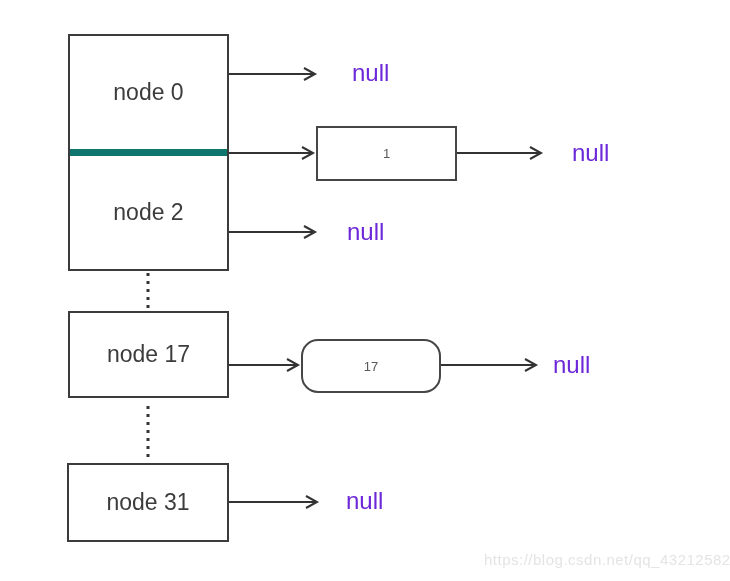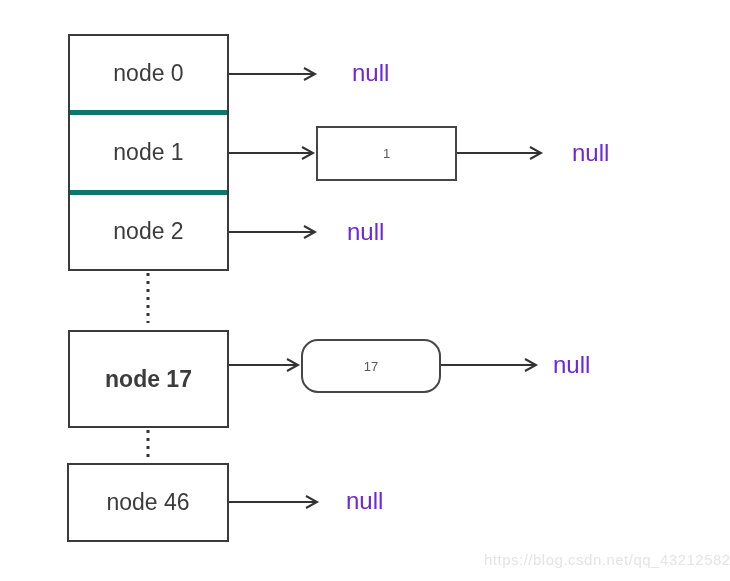--- a/index.html
+++ b/index.html
@@ -14,26 +14,26 @@
   .box{
     position:absolute;box-sizing:border-box;
     border:2px solid #3b3b3b;background:#ffffff;
   }
   .bucket-array{
     left:68px;top:34px;width:161px;height:237px;
     display:flex;flex-direction:column;
   }
   .cell{
     flex:1;display:flex;align-items:center;justify-content:center;
-    border-bottom:5px solid #0f766e;
+    border-bottom:7px solid #0f766e;
   }
   .cell:last-child{border-bottom:none;}
   .node-label{font-size:23px;color:#3c3c3c;}
   .nodebox{display:flex;align-items:center;justify-content:center;}
-  .nb17{left:68px;top:330px;width:161px;height:98px;font-weight:bold;}
+  .nb17{left:68px;top:311px;width:161px;height:87px;}
   .nb31{left:67px;top:463px;width:162px;height:79px;}
   .entrybox{
     position:absolute;box-sizing:border-box;
     border:2px solid #464646;background:#ffffff;
     display:flex;align-items:center;justify-content:center;
     font-size:13px;color:#595959;
   }
   .e1{left:316px;top:126px;width:141px;height:55px;}
   .e17{left:301px;top:339px;width:140px;height:54px;border-radius:17px;}
   .null-label{
@@ -71,33 +71,30 @@
     <path d="M229,502 L317,502" fill="none" stroke="#333333" stroke-width="2" marker-end="url(#arrowhead)"></path>
     <line x1="148" y1="273" x2="148" y2="323" stroke="#333333" stroke-width="3" stroke-dasharray="3 5"></line>
     <line x1="148" y1="406" x2="148" y2="461" stroke="#333333" stroke-width="3" stroke-dasharray="3 5"></line>
   </svg>
 
   <div class="box bucket-array">
     <div class="cell">
       <span class="node-label">node 0</span>
     </div>
     <div class="cell">
-      <span class="node-label">node 1</span>
-    </div>
-    <div class="cell">
       <span class="node-label">node 2</span>
     </div>
   </div>
 
   <div class="box nodebox nb17">
     <span class="node-label">node 17</span>
   </div>
 
   <div class="box nodebox nb31">
-    <span class="node-label">node 46</span>
+    <span class="node-label">node 31</span>
   </div>
 
   <div class="entrybox e1">
     <span>1</span>
   </div>
   <div class="entrybox e17">
     <span>17</span>
   </div>
 
   <span class="null-label n0">null</span>

